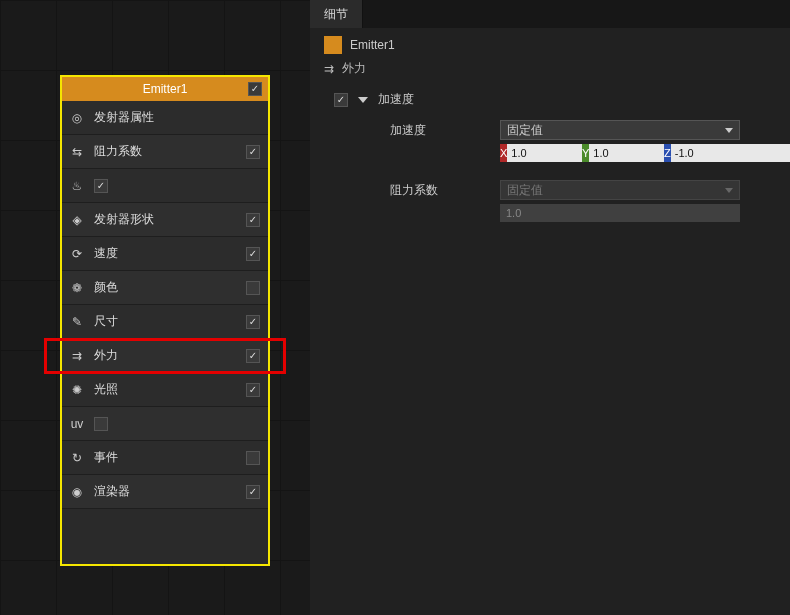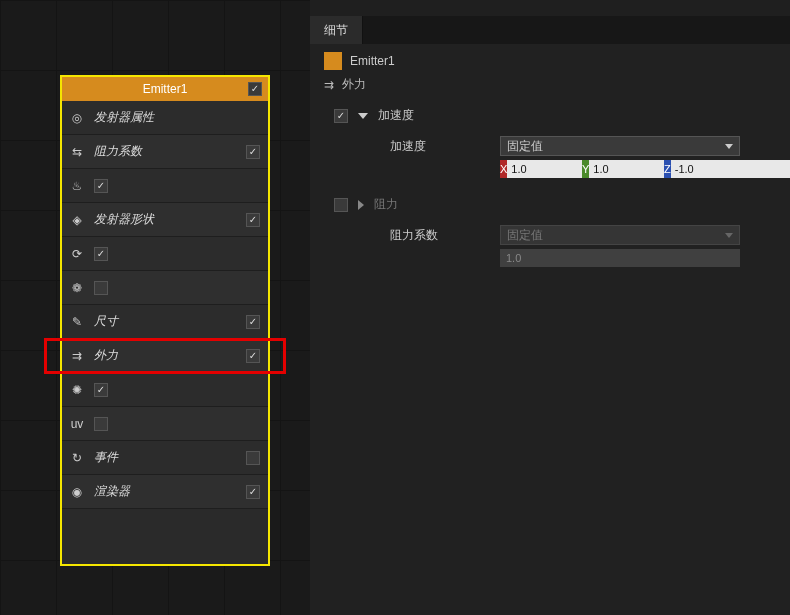--- a/index.html
+++ b/index.html
@@ -70,21 +70,21 @@
     gap: 10px;
     cursor: pointer;
   }
   .module-row:nth-child(odd) { background: #2c2c2c; }
   .module-row .icon {
     width: 14px; height: 14px;
     display: flex; align-items: center; justify-content: center;
     color: #ccc;
     font-size: 12px;
   }
-  .module-row .label { flex: 1; color: #ddd; font-style: italic; }
+  .module-row .label { flex: 1; color: #ddd; }
   .module-row .chk { }
   .chk {
     width: 14px; height: 14px;
     border: 1px solid #555;
     background: #3a3a3a;
     display: inline-flex;
     align-items: center;
     justify-content: center;
     cursor: pointer;
   }
@@ -102,21 +102,20 @@
     border: 3px solid #e40000;
     pointer-events: none;
     z-index: 3;
   }
   
   .right-region {
     flex: 1;
     background: #212121;
     display: flex;
     flex-direction: column;
-    margin-top: 16px;
   }
   .tab-bar {
     height: 28px;
     background: #171717;
     display: flex;
   }
   .tab {
     height: 100%;
     padding: 0 14px;
     display: flex;
@@ -271,39 +270,42 @@
             <span class="icon">♨</span>
             <span class="chk checked"></span>
           </div>
           <div class="module-row" style="position: relative;">
             <span class="icon">◈</span>
             <span class="label">发射器形状</span>
             <span class="chk checked"></span>
           </div>
           <div class="module-row" style="position: relative;">
             <span class="icon">⟳</span>
+            <span class="label">速度</span>
             <span class="chk checked"></span>
           </div>
           <div class="module-row" style="position: relative;">
             <span class="icon">❁</span>
+            <span class="label">颜色</span>
             <span class="chk"></span>
           </div>
           <div class="module-row" style="position: relative;">
             <span class="icon">✎</span>
             <span class="label">尺寸</span>
             <span class="chk checked"></span>
           </div>
           <div class="module-row" style="position: relative;">
             <span class="icon">⇉</span>
             <span class="label">外力</span>
             <span class="chk checked"></span>
             <div class="red-box" style="top: -1px;"></div>
           </div>
           <div class="module-row" style="position: relative;">
             <span class="icon">✺</span>
+            <span class="label">光照</span>
             <span class="chk checked"></span>
           </div>
           <div class="module-row" style="position: relative; align-items: center;">
             <span class="icon">uv</span>
             <span class="chk"></span>
           </div>
           <div class="module-row" style="position: relative;">
             <span class="icon">↻</span>
             <span class="label">事件</span>
             <span class="chk"></span>
@@ -353,25 +355,20 @@
             <input class="vec-input" value="1.0" style="">
           </div>
           <div class="vec-cell">
             <span class="vec-tag z">Z</span>
             <input class="vec-input" value="-1.0" style="">
           </div>
         </div>
       </div>
 
       <div class="section disabled">
-        <div class="section-head">
-          <span class="chk"></span>
-          <span class="tri right"></span>
-          <span>阻力</span>
-        </div>
         <div class="prop-row">
           <span class="prop-label">阻力系数</span>
           <div class="dropdown disabled">
             <span>固定值</span>
           </div>
         </div>
         <div class="scalar-row">
           <input class="scalar-input" disabled="" value="1.0" style="">
         </div>
       </div>

